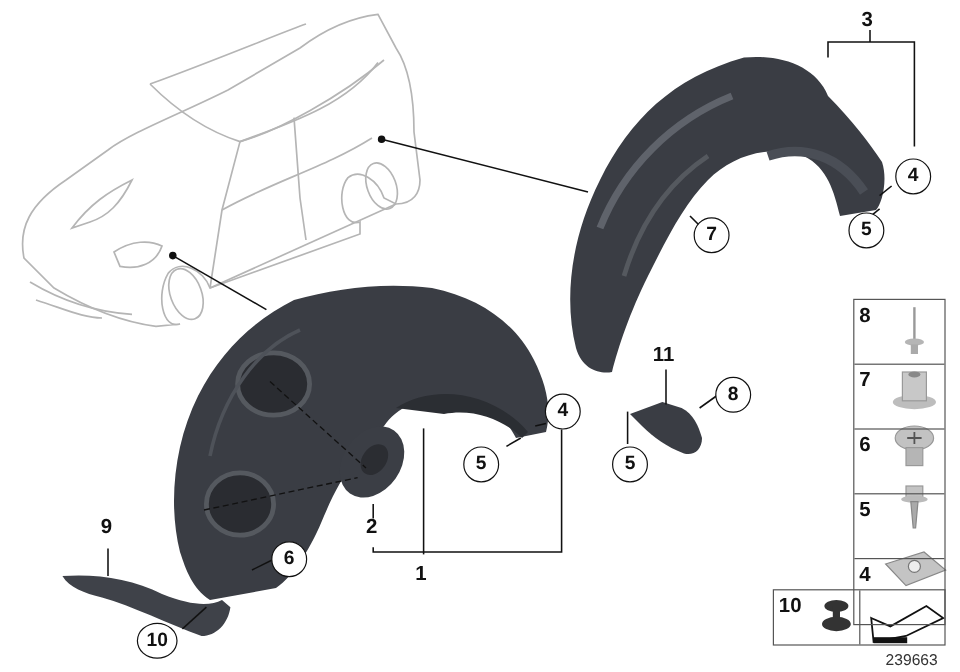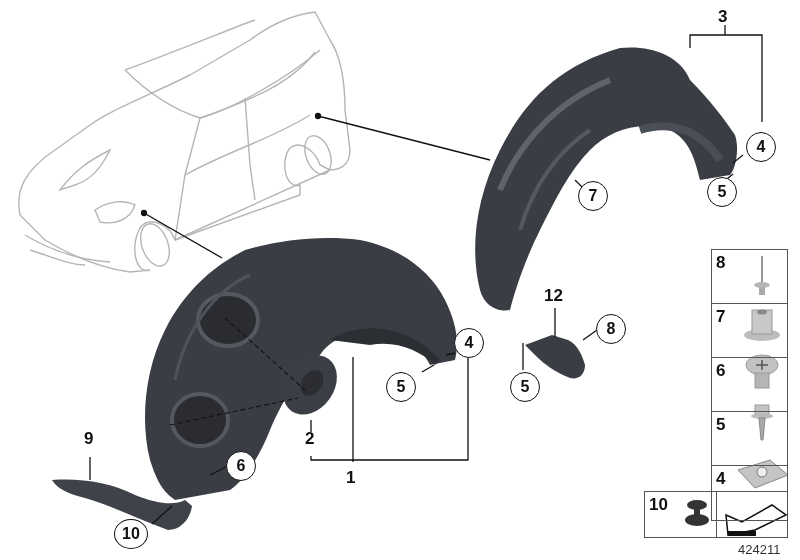--- a/index.html
+++ b/index.html
@@ -134,21 +134,21 @@
         <path d="M726 515 L742 522 L772 505 L786 515 L755 530 L728 535 Z" fill="#fff" stroke="#111" stroke-width="1.5"></path>
         <rect x="728" y="531" width="28" height="5" fill="#111"></rect>
       </g>
   </g>
 </svg>
 
 <div class="lbl" style="left:718px;top:8px;">3</div>
 <div class="lbl" style="left:346px;top:469px;">1</div>
 <div class="lbl" style="left:305px;top:430px;">2</div>
 <div class="lbl" style="left:84px;top:430px;">9</div>
-<div class="lbl" style="left:544px;top:287px;">12</div>
+<div class="lbl" style="left:544px;top:287px;">11</div>
 
 <div class="circ" style="left:746px;top:132px;">4</div>
 <div class="circ" style="left:707px;top:177px;">5</div>
 <div class="circ" style="left:578px;top:181px;">7</div>
 <div class="circ" style="left:454px;top:328px;">4</div>
 <div class="circ" style="left:386px;top:372px;">5</div>
 <div class="circ" style="left:510px;top:372px;">5</div>
 <div class="circ" style="left:596px;top:314px;">8</div>
 <div class="circ" style="left:226px;top:451px;">6</div>
 <div class="circ" style="left:114px;top:519px;width:34px;">10</div>
@@ -169,13 +169,13 @@
   <div class="cell">
       <span class="n">4</span>
     </div>
 </div>
 <div class="bottomrow">
   <div class="c">
       <span class="n">10</span>
     </div>
   <div class="c"></div>
 </div>
-<div class="docnum">424211</div>
+<div class="docnum">239663</div>
 
 </body></html>

